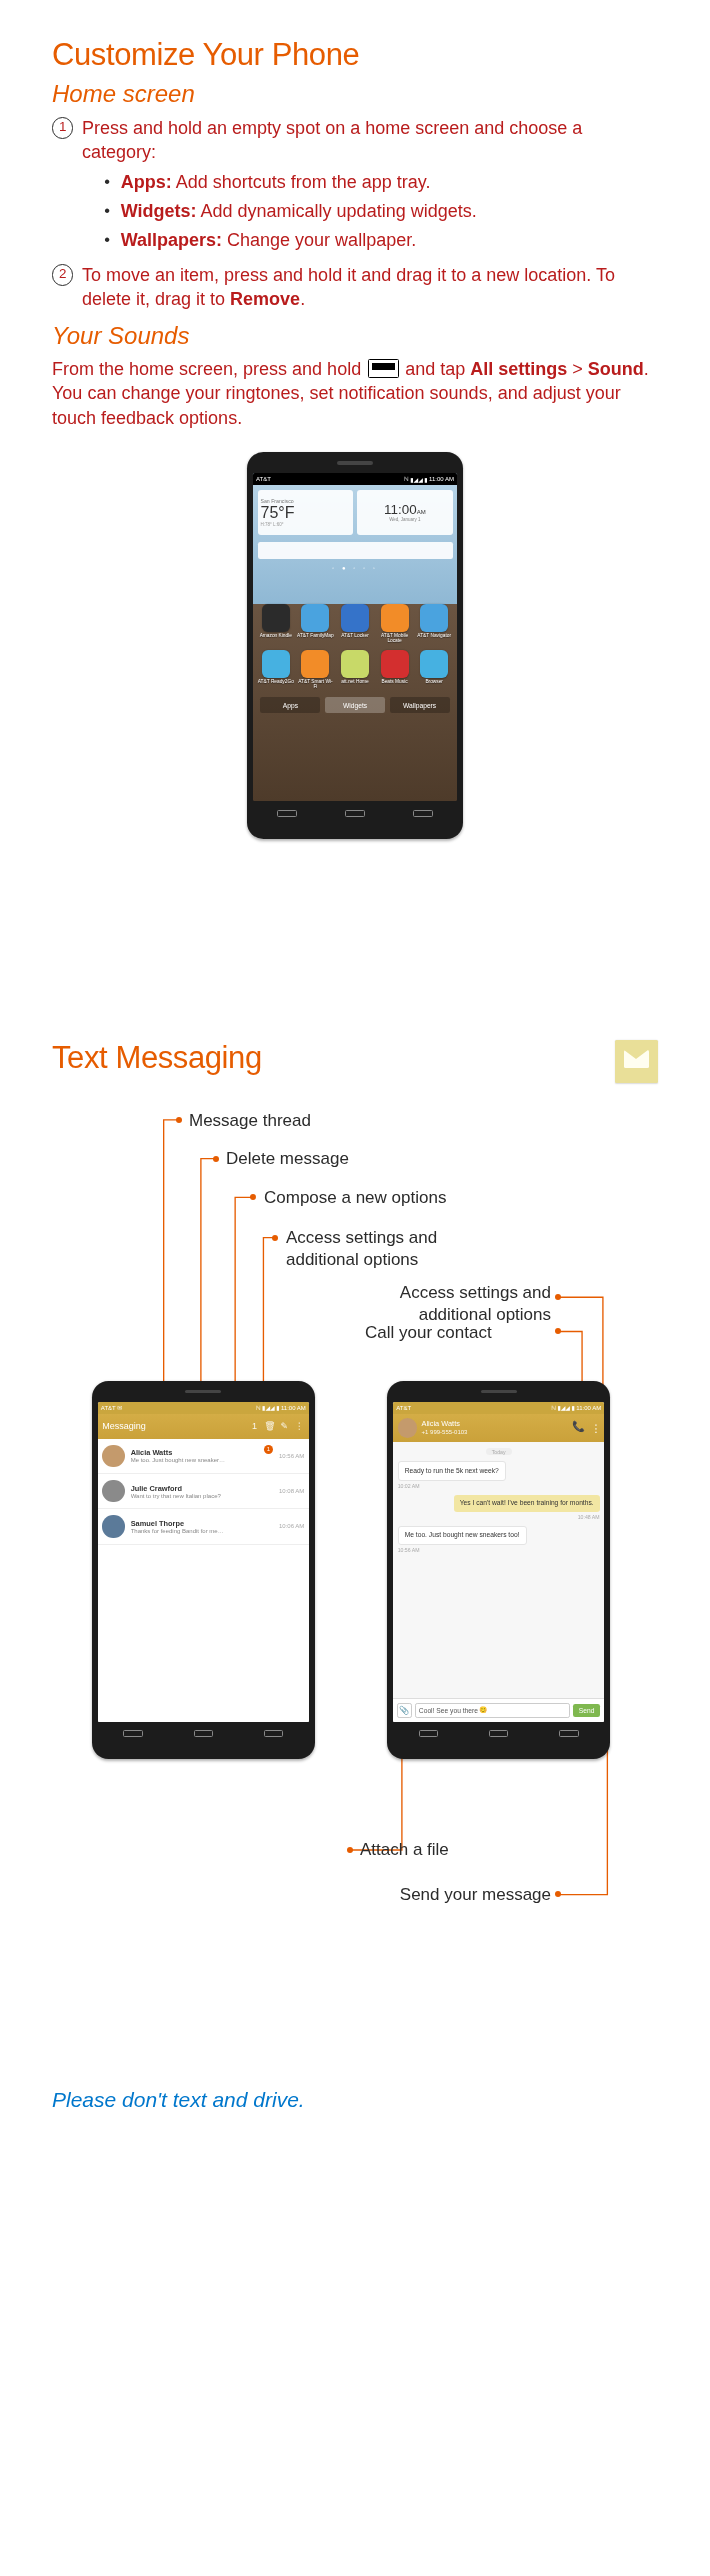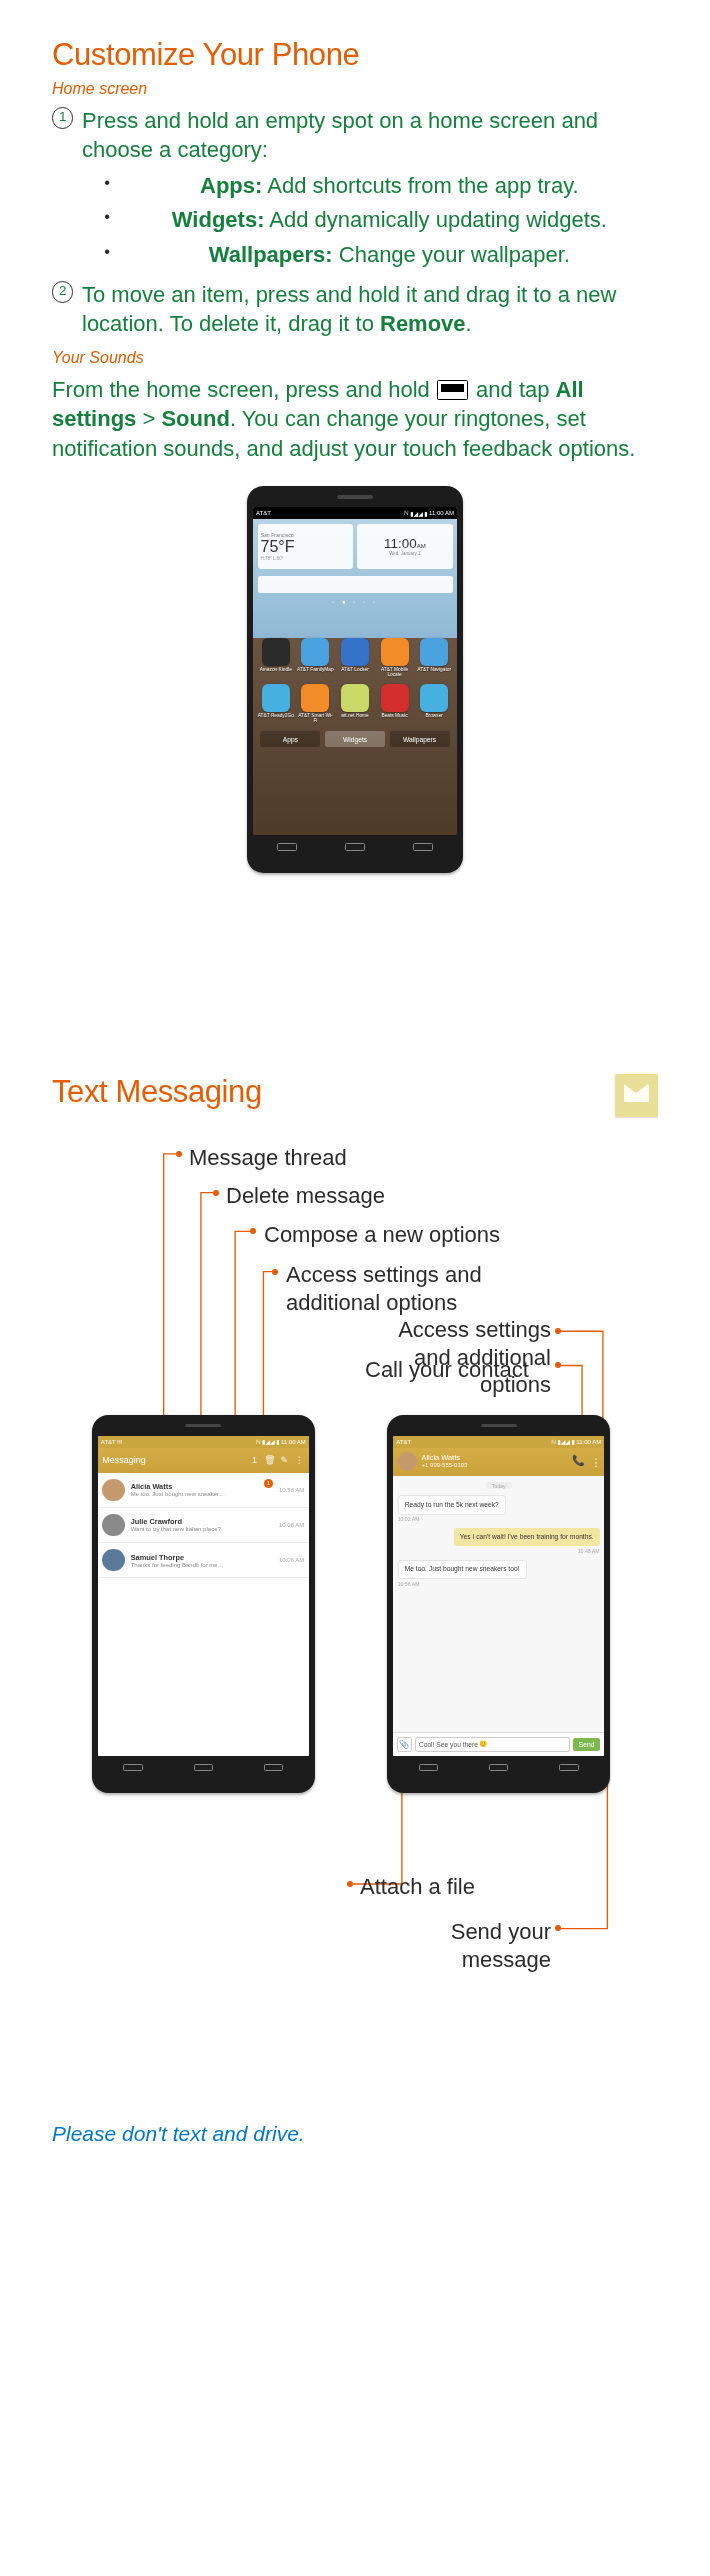--- a/index.html
+++ b/index.html
@@ -17,50 +17,50 @@
   h1.section-title {
     color: #e65c00;
     font-size: 31px;
     font-weight: 400;
     margin-bottom: 6px;
     letter-spacing: -0.4px;
   }
   h2.sub-title-orange {
     color: #e65c00;
     font-style: italic;
-    font-size: 16px;
+    font-size: 24px;
     font-weight: 400;
     margin: 7.4px 0 7.4px 0;
   }
   h2.sub-title-blue {
     color: #0077cc;
     font-style: italic;
     font-size: 21px;
     font-weight: 400;
     margin: 7.4px 0 4.5px 0;
   }
   .body-text, li, p {
-    font-size: 22px;
+    font-size: 18px;
     line-height: 1.35;
-    color: #15803d;
+    color: #b91c1c;
     font-weight: 300;
   }
   ol.numlist { list-style: none; counter-reset: n; padding-left: 0; }
   ol.numlist > li { counter-increment: n; position: relative; padding-left: 30px; margin-bottom: 10.4px; }
   ol.numlist > li::before {
     content: counter(n);
     position: absolute; left: 0; top: 1.5px;
     width: 19.4px; height: 19.4px;
     border: 1.1px solid #2b2b2b;
     border-radius: 50%;
     font-size: 13.4px;
     text-align: center;
     line-height: 18.6px;
   }
-  ul.bullets { list-style: none; padding-left: 22.3px; margin: 6px 0; text-align: center; }
+  ul.bullets { list-style: none; padding-left: 22.3px; margin: 6px 0; }
   ul.bullets > li { position: relative; padding-left: 16.4px; margin-bottom: 4.5px; }
   ul.bullets > li::before {
     content: "•";
     position: absolute; left: 0; top: 0;
     font-size: 16.4px;
     color: #2b2b2b;
   }
   .bold { font-weight: 700; }
   .inline-icon {
     display: inline-block;
@@ -161,21 +161,21 @@
     content:""; position:absolute;
     left:9px; top:10.4px; width:0;height:0;
     border-left:12.7px solid transparent;
     border-right:12.7px solid transparent;
     border-top:9px solid #e9df98;
     z-index:2;
   }
 
   
   .diagram { position: relative; margin-top: 22.3px; height: 894px; }
-  .callout { position:absolute; font-size:22px; color:#2b2b2b; font-weight:300; line-height:1.25; }
+  .callout { position:absolute; font-size:17px; color:#2b2b2b; font-weight:300; line-height:1.25; }
   .dot { position:absolute; width:6px;height:6px;background:#e65c00;border-radius:50%; }
   svg.lines { position:absolute; left:0; top:0; width:100%; height:100%; pointer-events:none; }
   svg.lines line, svg.lines polyline { stroke:#e65c00; stroke-width:1.8; fill:none; }
 
   
   .phones-row { position:absolute; top:253px; left:0; right:8px; display:flex; justify-content:center; padding: 0 3.7px;}
   .msg-phone .screen { height: 320px; background:#fff; display:flex; flex-direction:column;}
   .msg-header {
     background: linear-gradient(#d4ad46,#caa13a);
     color:#fff; height:25px; display:flex; align-items:center; padding:0 4.5px; gap:4.5px;

